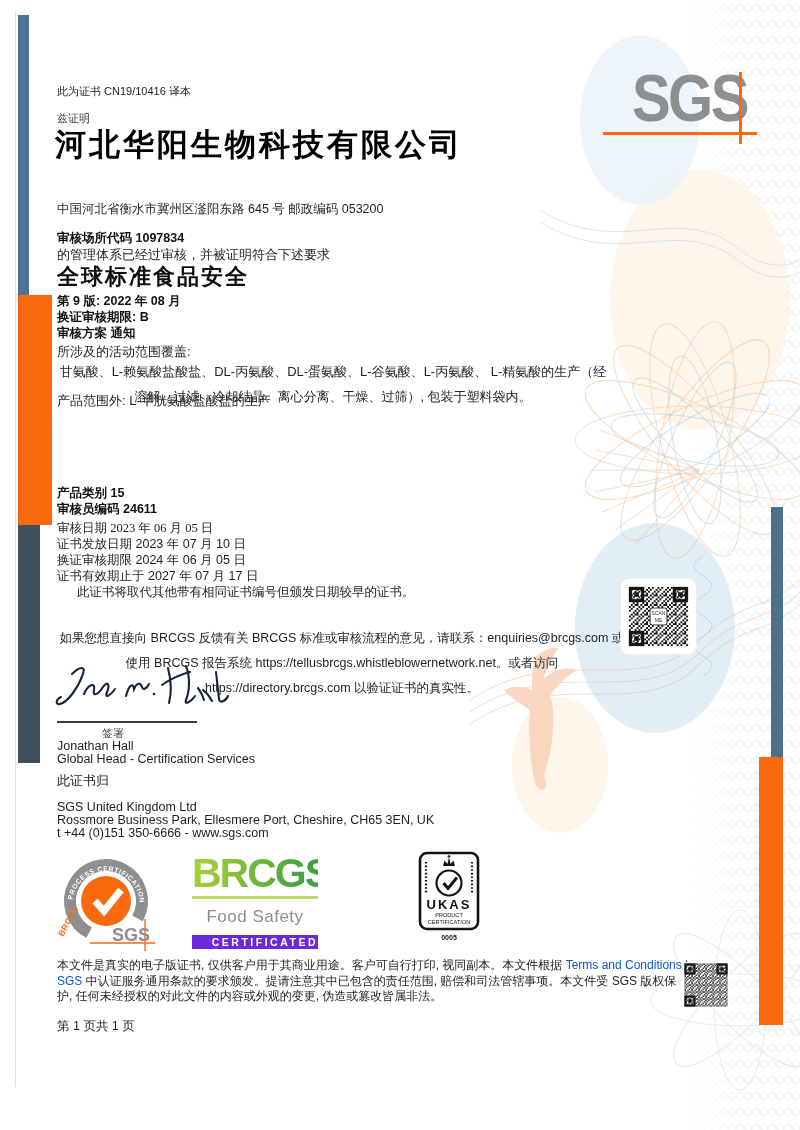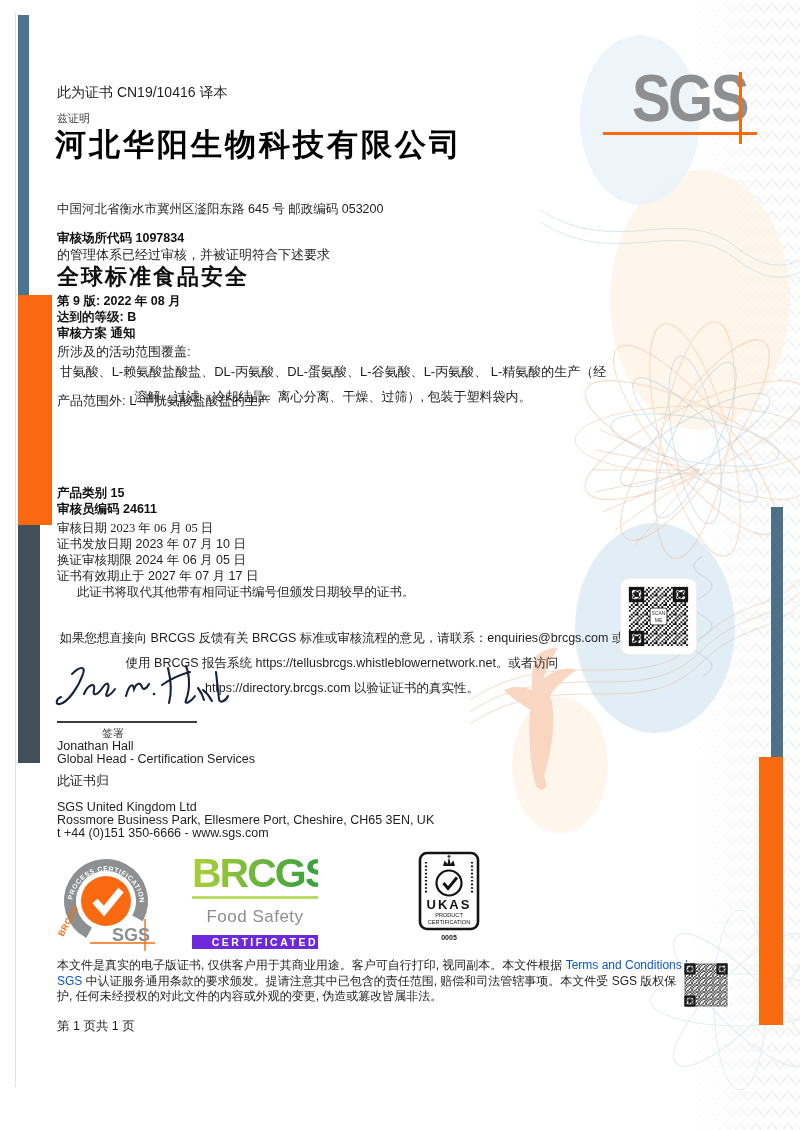--- a/index.html
+++ b/index.html
@@ -3,21 +3,21 @@
 <meta charset="utf-8">
 <style>
   html,body{margin:0;padding:0;background:#fff;}
   .page{position:relative;width:800px;height:1130px;background:#fff;overflow:hidden;
         font-family:"Liberation Sans","DejaVu Sans",sans-serif;color:#1f1f1f;}
   .abs{position:absolute;left:57px;}
   .deco{position:absolute;left:0;top:0;z-index:0;}
   .z{z-index:2;}
   .bar{position:absolute;z-index:1;}
   .hairline{position:absolute;width:1px;background:#dcdfe8;z-index:1;}
-  .t15{font-size:14px;}
+  .t15{font-size:11px;}
   .t11{font-size:11px;color:#3a3a3a;}
   .t12{font-size:12.5px;}
   .t13{font-size:13px;}
   .b{font-weight:bold;color:#111;}
   .company{font-size:31px;font-weight:bold;letter-spacing:3px;color:#000;white-space:nowrap;}
   .bigtitle{font-size:22px;font-weight:bold;letter-spacing:2px;color:#0f0f0f;}
   .para{line-height:25px;text-align:center;}
   .sgstxt{font-size:66px;line-height:52px;font-weight:bold;color:#8d8f91;letter-spacing:-3px;
           display:inline-block;transform:scaleX(.88);transform-origin:left top;}
   .sgs-hline{position:absolute;left:-29px;top:60px;width:154px;height:3px;background:#f96a10;}
@@ -120,21 +120,21 @@
 
   <div class="abs z t15" style="top:84px;">此为证书 CN19/10416 译本</div>
   <div class="abs z t11" style="top:111px;">兹证明</div>
   <div class="abs z company" style="left:55px;top:124px;">河北华阳生物科技有限公司</div>
   <div class="abs z t12" style="top:201px;">中国河北省衡水市冀州区滏阳东路 645 号 邮政编码 053200</div>
 
   <div class="abs z t12 b" style="top:230px;">审核场所代码 1097834</div>
   <div class="abs z t13" style="top:246px;">的管理体系已经过审核，并被证明符合下述要求</div>
   <div class="abs z bigtitle" style="top:262px;">全球标准食品安全</div>
   <div class="abs z t12 b" style="top:293px;">第 9 版: 2022 年 08 月</div>
-  <div class="abs z t12 b" style="top:309px;">达到的等级: B</div>
+  <div class="abs z t12 b" style="top:309px;">换证审核期限: B</div>
   <div class="abs z t12 b" style="top:325px;">审核方案 通知</div>
   <div class="abs z t13" style="top:343px;">所涉及的活动范围覆盖:</div>
   <div class="abs z t13 para" style="top:359px;width:552px;">甘氨酸、L-赖氨酸盐酸盐、DL-丙氨酸、DL-蛋氨酸、L-谷氨酸、L-丙氨酸、 L-精氨酸的生产（经溶解、过滤、冷却结晶、离心分离、干燥、过筛）, 包装于塑料袋内。</div>
   <div class="abs z t13" style="top:392px;">产品范围外: L-半胱氨酸盐酸盐的生产</div>
 
   <div class="abs z t12 b" style="top:485px;">产品类别 15</div>
   <div class="abs z t12 b" style="top:501px;">审核员编码 24611</div>
   <div class="abs z t12" style="top:520px;font-family:Liberation Serif, serif;">审核日期 2023 年 06 月 05 日</div>
   <div class="abs z t12" style="top:536px;">证书发放日期 2023 年 07 月 10 日</div>
   <div class="abs z t12" style="top:552px;">换证审核期限 2024 年 06 月 05 日</div>

